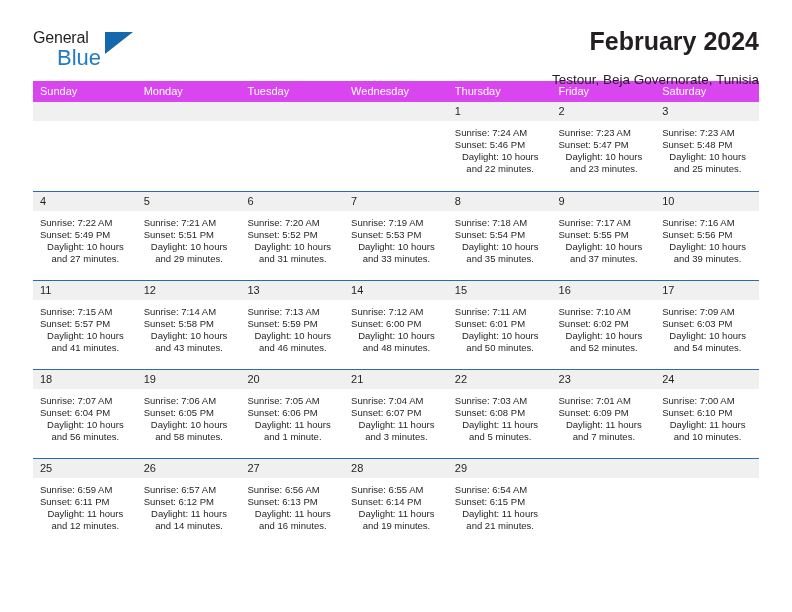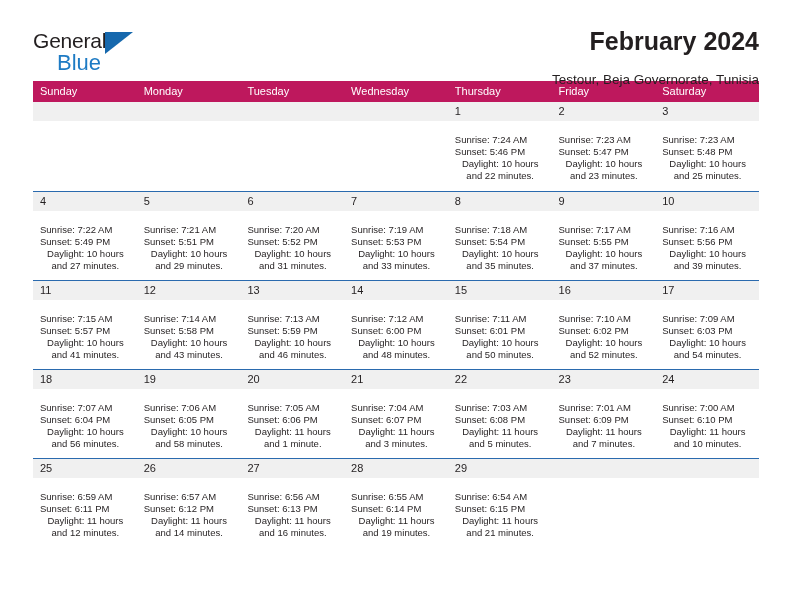--- a/index.html
+++ b/index.html
@@ -27,21 +27,21 @@
     padding-top: 28px;
     height: 74px;
   }
 
   .brand {
     position: relative;
     width: 110px;
     padding-top: 2px;
   }
   .brand-general {
-    font-size: 21px;
+    font-size: 16px;
     color: #231f20;
     letter-spacing: -0.2px;
     line-height: 1;
     display: block;
   }
   .brand-blue {
     font-size: 22px;
     color: #1e7bc4;
     line-height: 1;
     display: block;
@@ -78,21 +78,21 @@
 
   
   .calendar {
     width: 726px;
     margin-top: 7px;
     border-collapse: collapse;
     table-layout: fixed;
   }
 
   .calendar th {
-    background: #be185d;
+    background: #d946ef;
     color: #ffffff;
     font-size: 11px;
     font-weight: normal;
     text-align: left;
     padding: 5px 0 5px 7px;
     height: 21px;
     line-height: 11px;
   }
 
   .calendar td {
@@ -109,21 +109,21 @@
     background: #f0f0f0;
     font-size: 11px;
     color: #231f20;
     padding: 4px 0 4px 7px;
     line-height: 11px;
     height: 19px;
   }
   .daynum.empty { color: transparent; }
 
   .dayinfo {
-    padding: 13px 6px 0 7px;
+    padding: 6px 6px 0 7px;
     font-size: 9.5px;
     color: #231f20;
     line-height: 12.1px;
   }
   .dayinfo div { white-space: nowrap; }
   .dayinfo .wrapline { white-space: normal; text-align: center; }
 </style>
 </head>
 <body>
 

